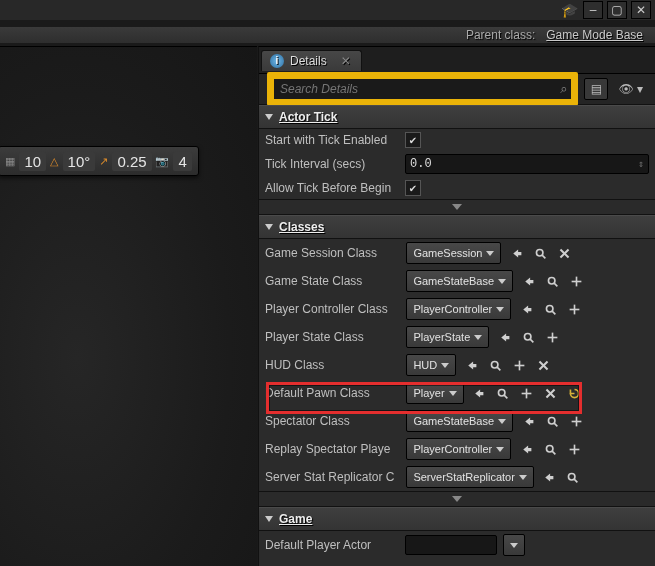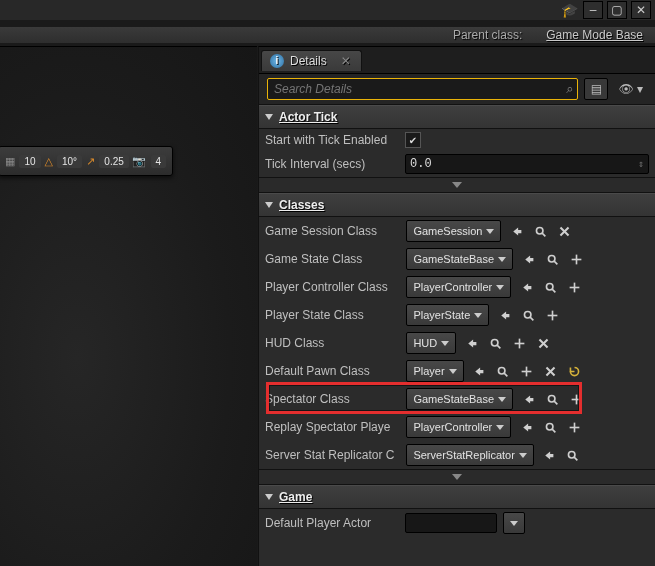--- a/index.html
+++ b/index.html
@@ -28,21 +28,21 @@
   .grad-icon {
     width: 18px; height: 16px; display: flex; align-items: center; justify-content: center;
     color: #5aa5d8; font-size: 14px;
   }
 
   
   .parentbar {
     position: absolute; top: 27px; left: 0; right: 0; height: 16px;
     background: linear-gradient(#3a3a3a,#2e2e2e);
     display: flex; justify-content: flex-end; align-items: center;
-    padding-right: 12px; gap: 24px;
+    padding-right: 12px; gap: 11px;
     color: #aaa; font-size: 12px;
     text-shadow: 1px 1px 1px #000;
   }
   .parentbar .link { color: #c9c9c9; text-decoration: underline; cursor: pointer; }
 
   
   .viewport {
     position: absolute; left: 0; top: 46px; width: 257px; bottom: 0;
     background: #1c1c1c;
     border-top: 1px solid #000;
@@ -57,21 +57,21 @@
     position: absolute; left: -2px; top: 146px; height: 24px;
     display: flex; align-items: center; gap: 4px;
     background: linear-gradient(#3c3c3c,#2c2c2c);
     border: 1px solid #000; border-radius: 3px; padding: 2px 6px;
     box-shadow: 0 2px 4px rgba(0,0,0,.6);
     white-space: nowrap;
   }
   .vp-chip {
     display: flex; align-items: center; gap: 3px;
     background: #3a3a3a; border-radius: 2px; padding: 1px 5px;
-    color: #e5e5e5; font-size: 10px;
+    color: #e5e5e5; font-size: 15px;
   }
   .vp-icon { color: #888; font-size: 11px; }
   .vp-icon.orange { color: #d98a2b; }
 
   
   .details {
     position: absolute; left: 258px; top: 46px; right: 0; bottom: 0;
     background: #2b2b2b;
     border-top: 1px solid #000; border-left: 1px solid #111;
     display: flex; flex-direction: column;
@@ -95,21 +95,21 @@
     display: flex; align-items: center; justify-content: center;
   }
   .tabbtn .close { color: #888; margin-left: 8px; font-size: 12px; }
 
   .searchrow {
     height: 30px; display: flex; align-items: center; gap: 6px;
     padding: 0 8px; background: #242424; border-bottom: 1px solid #111;
   }
   .searchbox {
     flex: 1; display: flex; align-items: center;
-    background: #1a1a1a; border: 1px solid #eab308; border-radius: 2px;
+    background: #1a1a1a; border: 7px solid #eab308; border-radius: 2px;
     height: 20px; padding: 0 4px;
   }
   .searchbox input {
     flex:1; background: transparent; border: none; outline: none;
     color: #bbb; font-size: 12px; font-style: italic;
   }
   .searchbox .mag { color: #8a8a8a; font-size: 13px; }
   .sq-btn {
     width: 22px; height: 20px; background: #383838; border: 1px solid #000;
     border-radius: 2px; display: flex; align-items: center; justify-content: center;
@@ -252,20 +252,24 @@
       </div>
       <div class="prop-row">
         <div class="prop-label">Tick Interval (secs)</div>
         <div class="prop-val">
           <span class="numbox">
             <span>0.0</span>
             <span class="spin">⇕</span>
           </span>
         </div>
       </div>
+      <div class="prop-row">
+        <div class="prop-label">Allow Tick Before Begin</div>
+        <div class="prop-val"><span class="checkbox checked"></span></div>
+      </div>
     </div>
     <div class="advbar">
           <span class="dd"></span>
         </div>
 
     <div class="cat">
       <span class="tri"></span>
       <span>Classes</span>
     </div>
     <div class="prop-table" id="classes-table">

